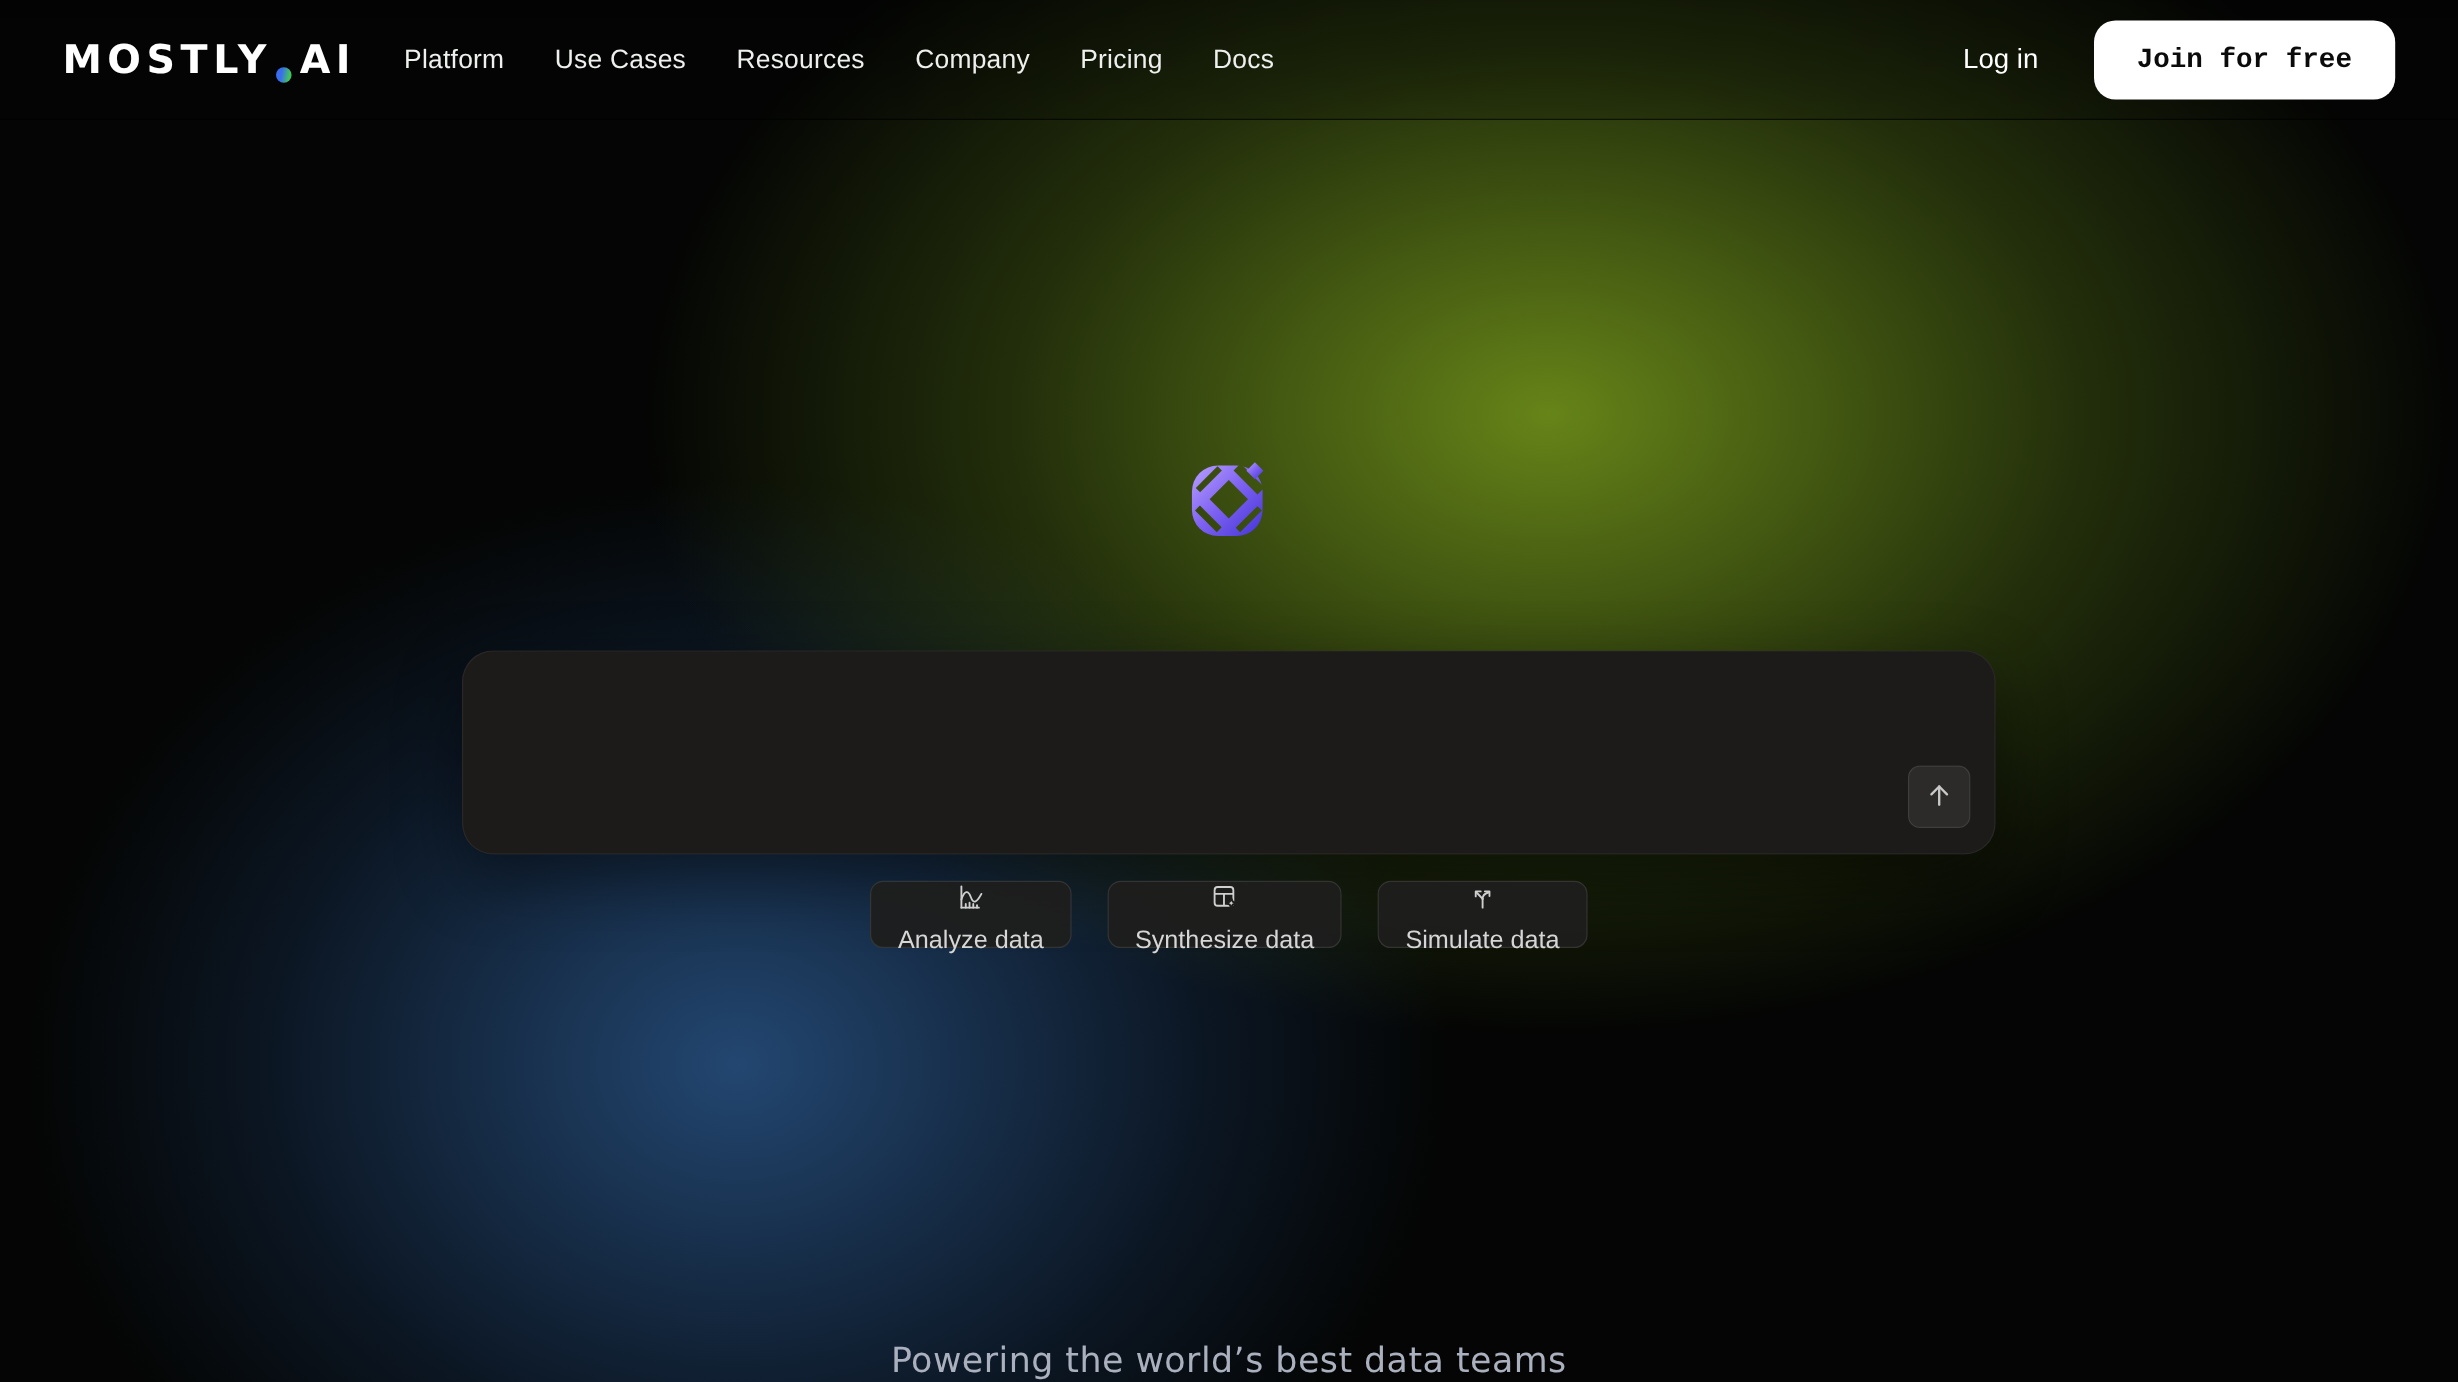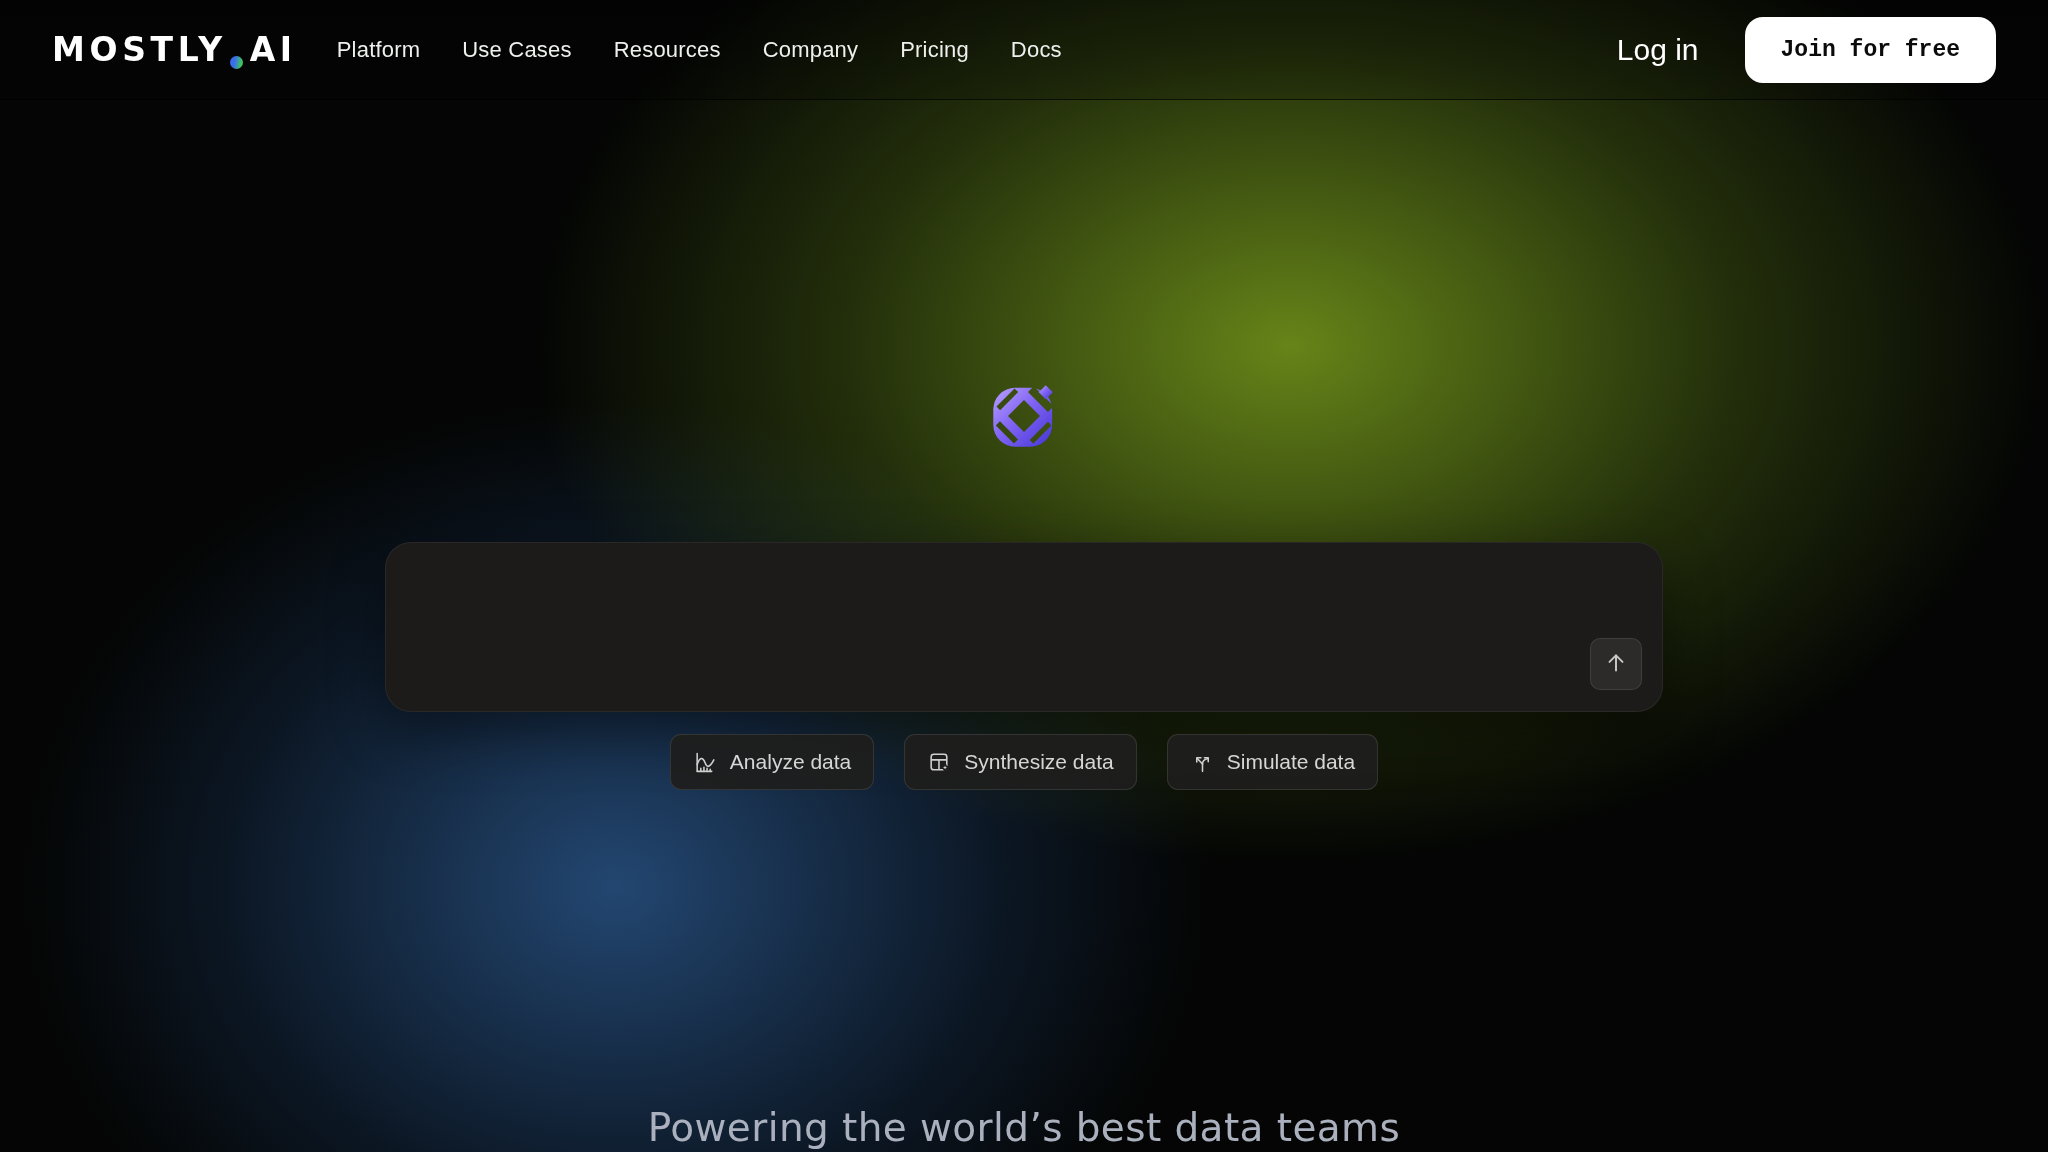--- a/index.html
+++ b/index.html
@@ -33,21 +33,21 @@
     width:13px; height:13px; border-radius:50%;
     margin:4px 7px 0 3px;
     background:linear-gradient(100deg,#3a6cf0 35%, #41c261 80%);
   }
   .nav { display:flex; gap:42px; margin-left:40px; }
   .nav a {
     font-size:22px; color:#eef0ee; text-decoration:none; font-weight:400;
     letter-spacing:.2px; cursor:pointer;
   }
   .nav-right { margin-left:auto; display:flex; align-items:center; gap:46px; }
-  .login { font-size:30px; color:#fff; cursor:pointer; }
+  .login { font-size:23px; color:#fff; cursor:pointer; }
   .cta {
     height:66px; padding:0 36px; border:none; border-radius:18px;
     background:#ffffff; color:#0b0b0b;
     font-family:Liberation Mono, monospace;
     font-size:23px; font-weight:700; cursor:pointer;
     display:flex; align-items:center;
   }
 
   
   .hero-row {
@@ -85,30 +85,30 @@
     position:absolute; top:734px; left:0; right:0;
     display:flex; justify-content:center; gap:30px;
   }
   .chip {
     height:56px; padding:0 22px;
     display:flex; align-items:center; gap:12px;
     background:rgba(30,30,29,.94);
     border:1px solid rgba(255,255,255,.1);
     border-radius:11px;
     color:#d6d6d6; font-size:21px; font-family:"Liberation Sans", sans-serif;
-    cursor:pointer; white-space:nowrap;
+    cursor:pointer; white-space:nowrap;flex-direction:column;
   }
   .chip svg { display:block; }
 
   
   .tagline {
     position:absolute; bottom:2px; left:0; right:0;
     text-align:center;
     font-family:"DejaVu Sans", sans-serif;
-    font-size:39px; font-weight:400; color:#aab0bd; letter-spacing:.4px;
+    font-size:29px; font-weight:400; color:#aab0bd; letter-spacing:.4px;
   }
 </style>
 </head>
 <body>
 
 <header class="header">
   <div class="logo">
     <span>MOSTLY</span>
     <span class="logo-dot"></span>
     <span>AI</span>

